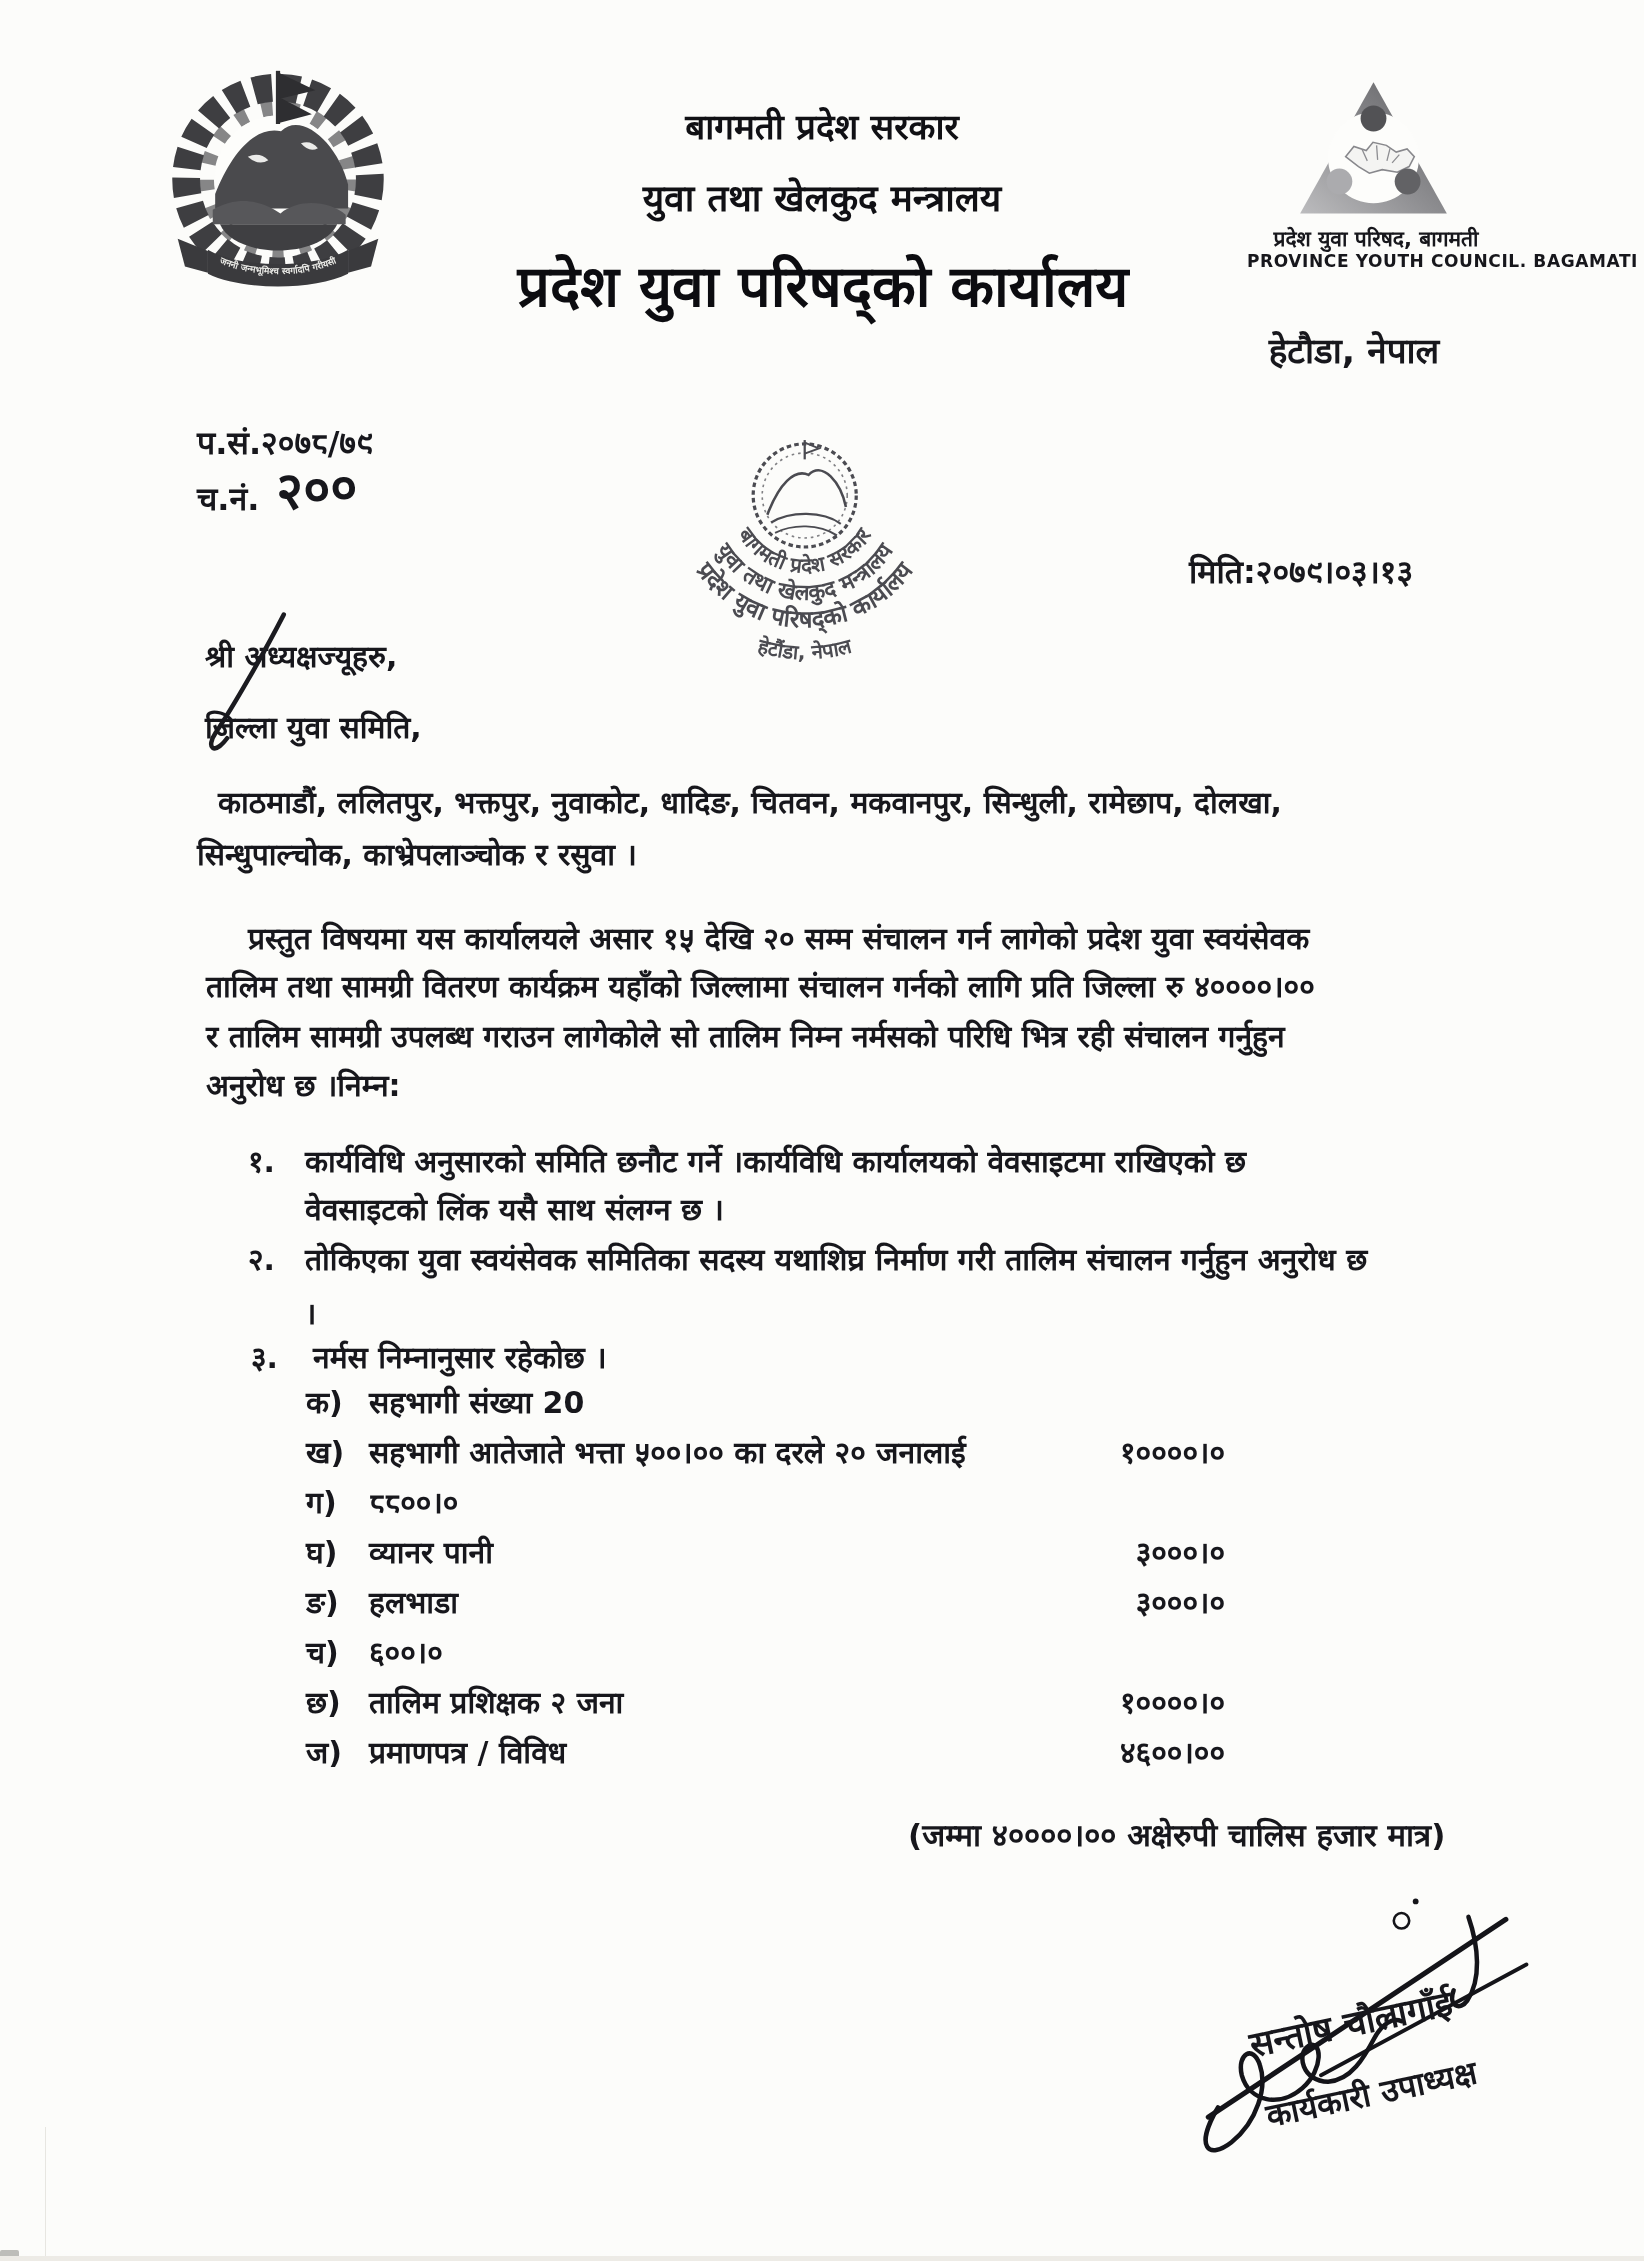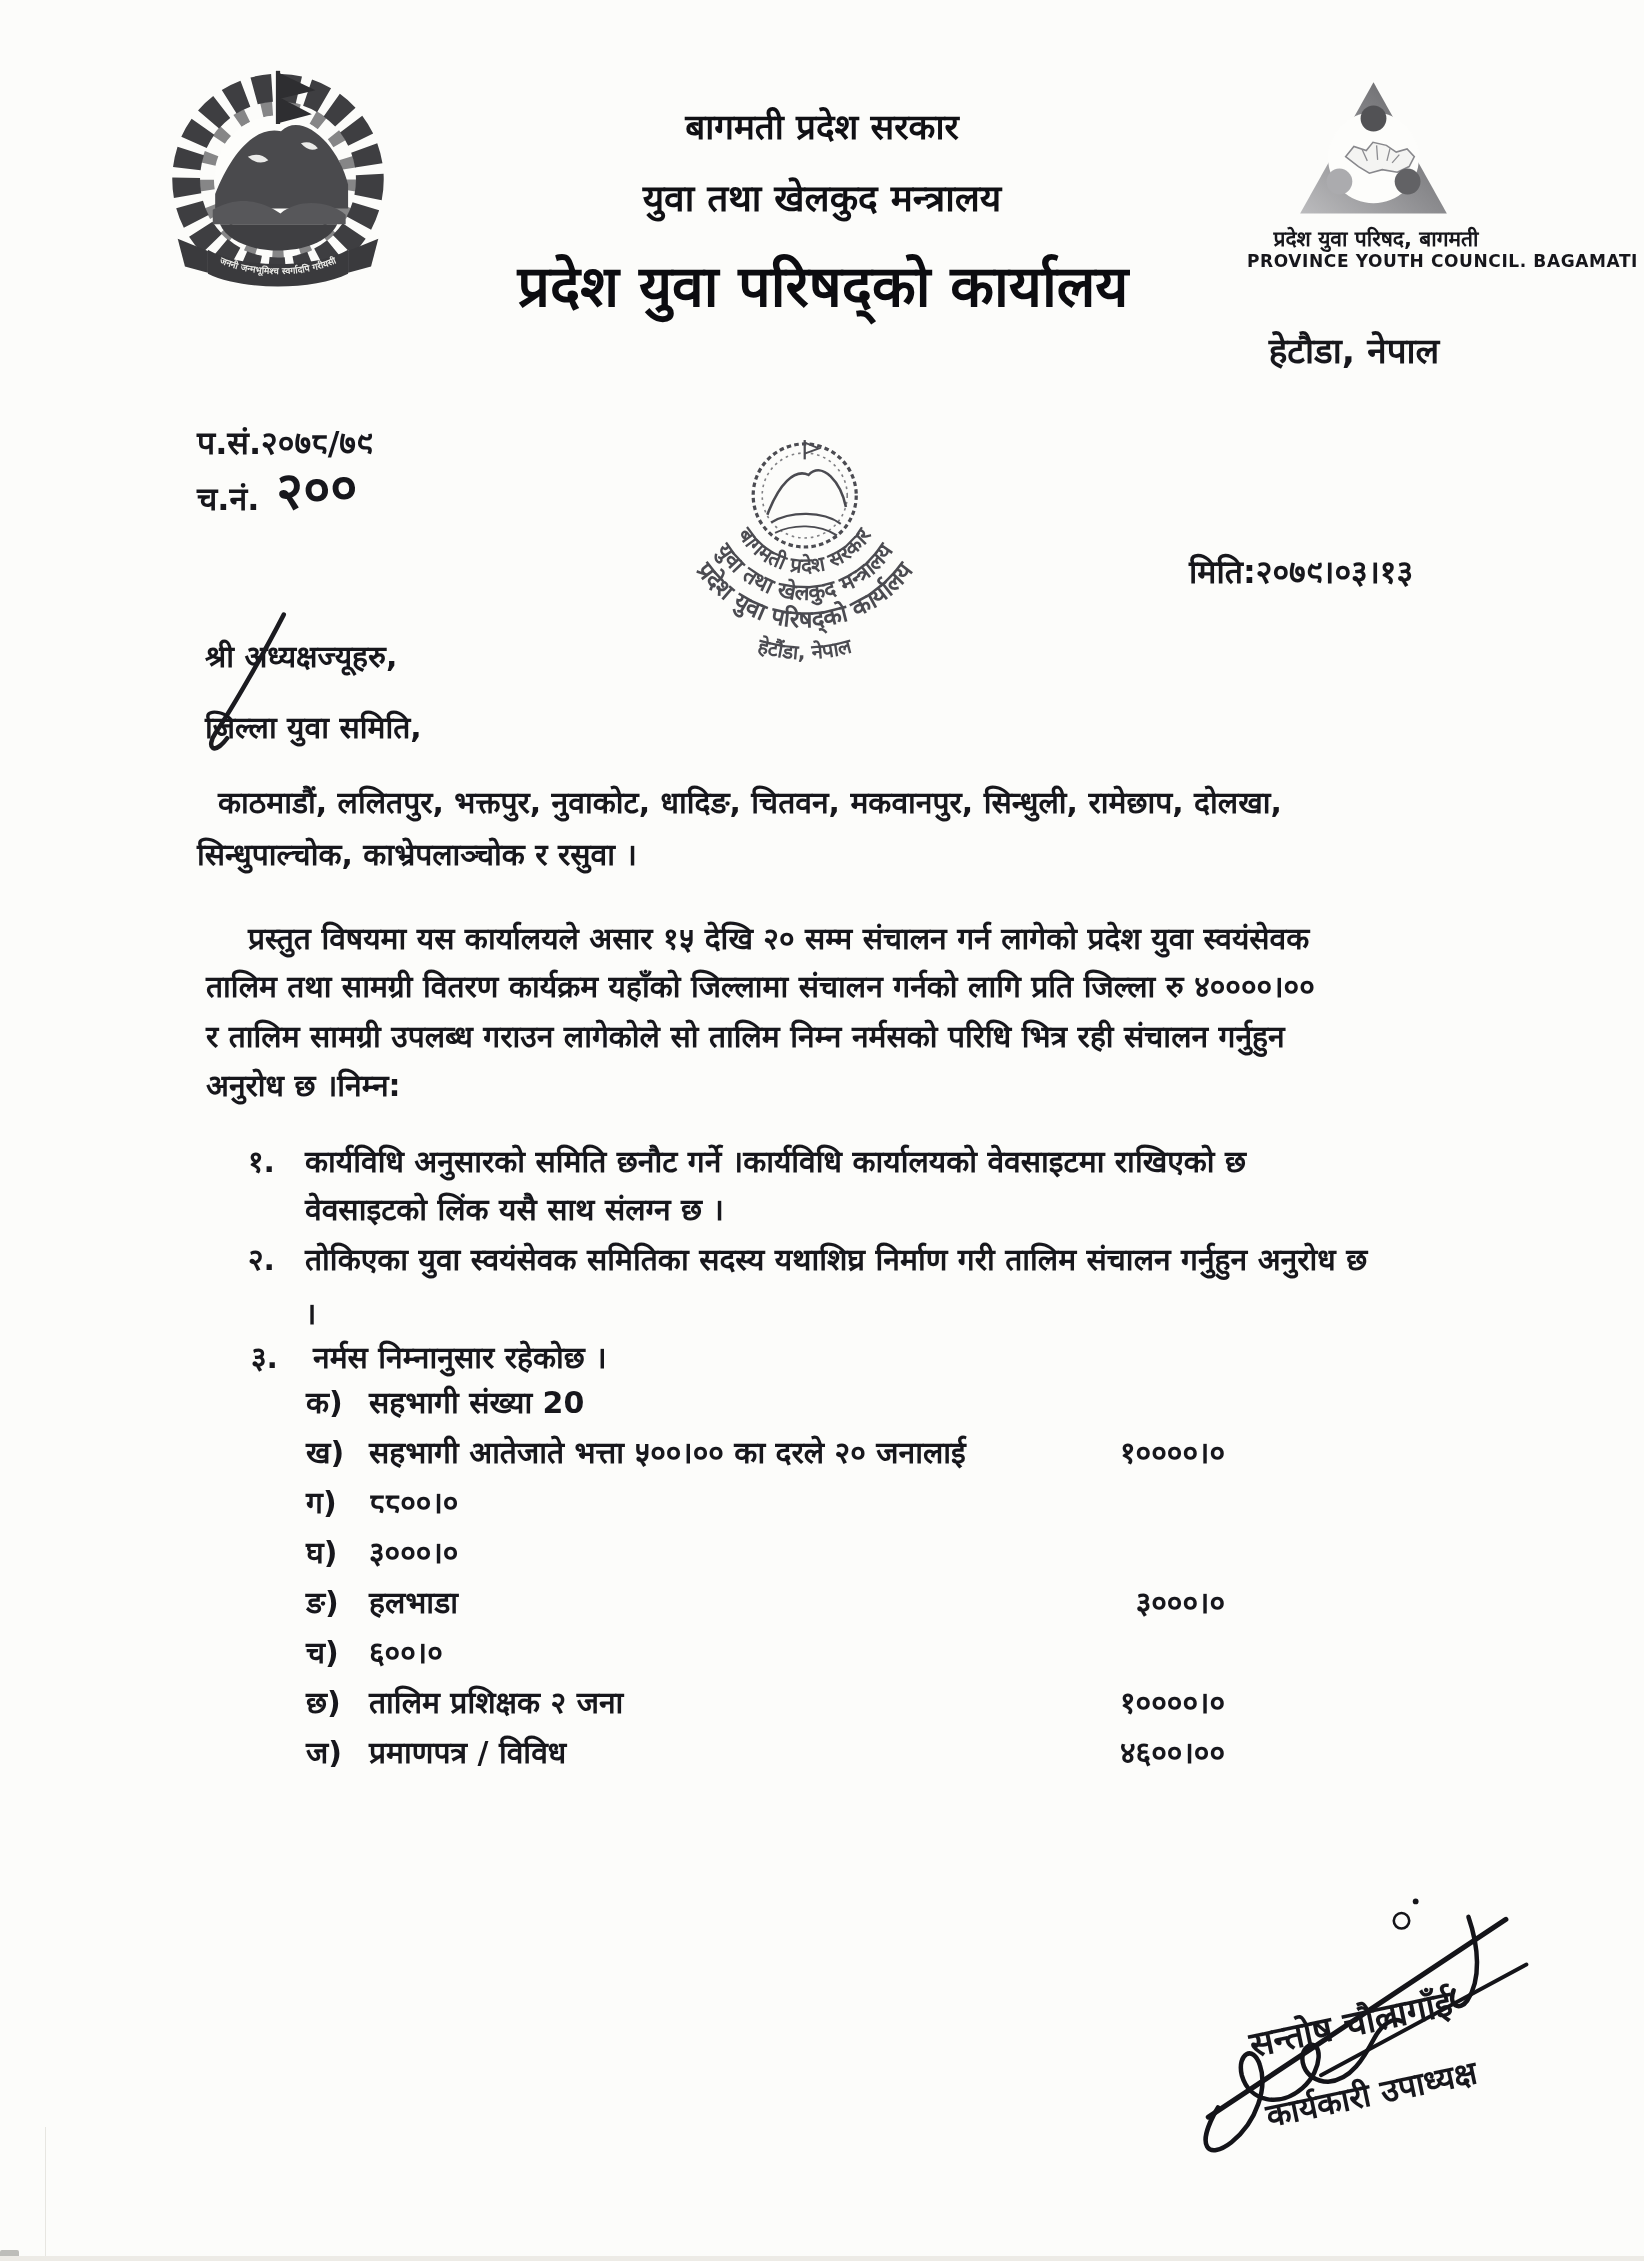--- a/index.html
+++ b/index.html
@@ -155,20 +155,21 @@
       <span class="norm-key">ख)</span>
       <span class="norm-label">सहभागी आतेजाते भत्ता ५००।०० का दरले २० जनालाई</span>
       <span class="norm-amount">१००००।०</span>
     </div>
     <div class="norm-row">
       <span class="norm-key">ग)</span>
       <span class="norm-amount">८८००।०</span>
     </div>
     <div class="norm-row">
       <span class="norm-key">घ)</span>
+      <span class="norm-label">व्यानर पानी</span>
       <span class="norm-amount">३०००।०</span>
     </div>
     <div class="norm-row">
       <span class="norm-key">ङ)</span>
       <span class="norm-label">हलभाडा</span>
       <span class="norm-amount">३०००।०</span>
     </div>
     <div class="norm-row">
       <span class="norm-key">च)</span>
       <span class="norm-amount">६००।०</span>
@@ -178,20 +179,21 @@
       <span class="norm-label">तालिम प्रशिक्षक २ जना</span>
       <span class="norm-amount">१००००।०</span>
     </div>
     <div class="norm-row">
       <span class="norm-key">ज)</span>
       <span class="norm-label">प्रमाणपत्र / विविध</span>
       <span class="norm-amount">४६००।००</span>
     </div>
   </div>
 
+  <div class="abs total" style="left:908px;top:1813px">(जम्मा ४००००।०० अक्षेरुपी चालिस हजार मात्र)</div>
 
   <svg class="abs" style="left:1189px;top:1895px;overflow:visible" width="425" height="264" viewBox="0 0 660 410">
     <g fill="none" stroke="#141419" stroke-linecap="round">
       <path d="M 45,330 C 8,392 30,412 66,384 C 106,352 122,298 110,264 C 100,232 74,246 82,280 C 94,322 142,330 176,300 C 210,270 206,224 186,234 C 166,246 176,290 216,290 C 252,288 272,252 288,222 C 300,200 316,190 330,196" stroke-width="7"></path>
       <path d="M 30,345 L 492,38" stroke-width="8"></path>
       <path d="M 205,280 L 524,108" stroke-width="6"></path>
       <path d="M 434,34 C 450,80 454,132 432,164 C 421,180 402,173 411,148" stroke-width="7"></path>
       <path d="M 318,40 a 12,12 0 1 0 24,0 a 12,12 0 1 0 -24,0" stroke-width="4"></path>
       <circle cx="352" cy="10" r="4.5" fill="#141419" stroke="none"></circle>
     </g>

